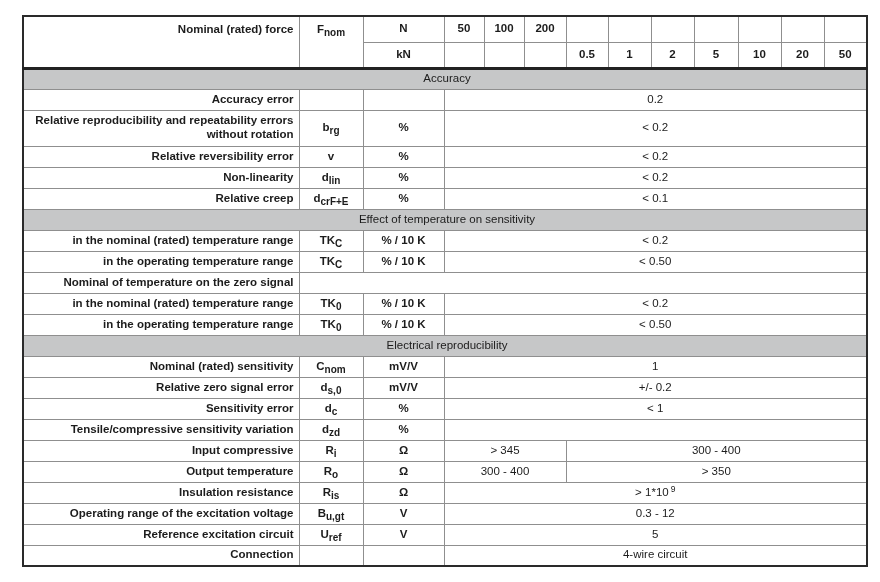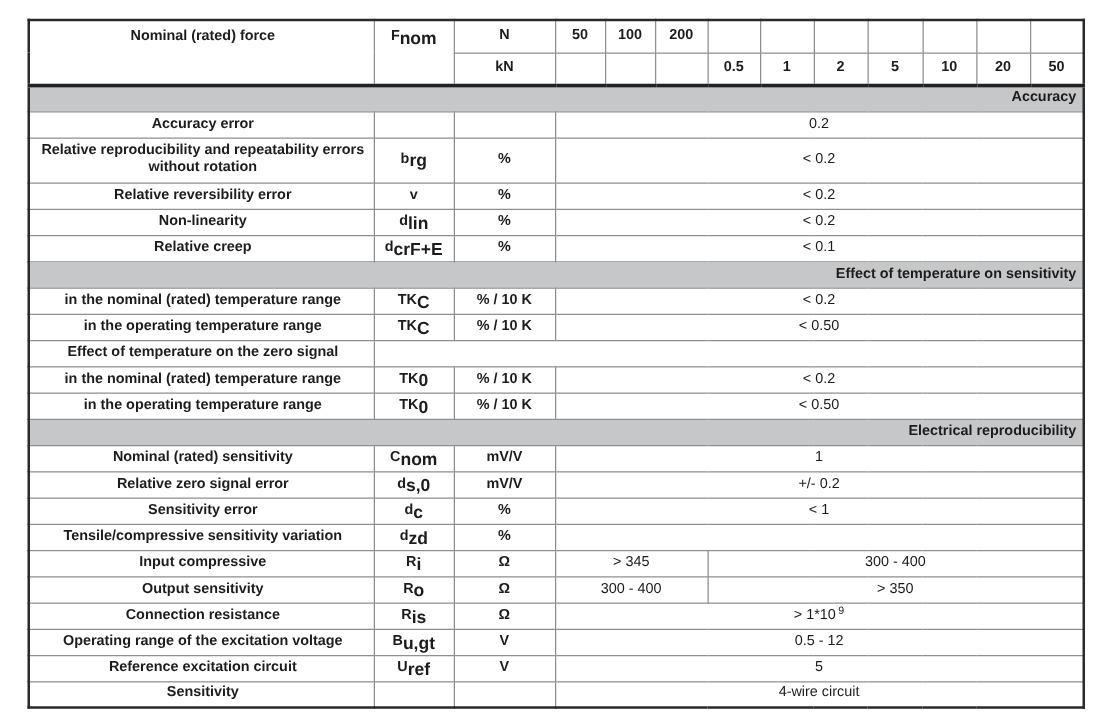--- a/index.html
+++ b/index.html
@@ -5,28 +5,28 @@
   html,body{margin:0;padding:0;background:#ffffff;}
   .page{position:relative;width:880px;height:582px;background:#ffffff;overflow:hidden;
         font-family:"Liberation Sans","DejaVu Sans",sans-serif;color:#1c1c1c;}
   table.spec{position:absolute;left:22px;top:15px;width:844px;border-collapse:collapse;
              table-layout:fixed;border:2px solid #2a2a2a;}
   td{border:1px solid #8f8f8f;font-size:11.5px;line-height:1.2;padding:1px 5px;
      overflow:hidden;white-space:normal;vertical-align:middle;}
   thead tr{height:26px;}
   tbody tr{height:21px;}
   tbody tr.tall{height:36px;margin-left:38px;}
-  td.prop{font-weight:bold;text-align:center;padding-left:7px;}
+  td.prop{font-weight:bold;text-align:right;padding-left:7px;}
   td.c{text-align:center;font-weight:bold;}
   td.val{text-align:center;font-weight:normal;}
   td.hnum{text-align:center;font-weight:bold;}
   td.htop{vertical-align:top;padding-top:6px;}
   td.hb{border-bottom:3px solid #222222;}
-  tr.section td{background:#c6c7c8;font-weight:bold;text-align:right;padding-left:9px;}
-  sub{font-size:14px;line-height:0;vertical-align:-3px;letter-spacing:0;}
+  tr.section td{background:#c6c7c8;font-weight:normal;text-align:center;padding-left:9px;}
+  sub{font-size:10px;line-height:0;vertical-align:-3px;letter-spacing:0;}
   sup{font-size:8.5px;line-height:0;vertical-align:4px;margin-left:2px;}
 </style>
 </head>
 <body>
 
 <div class="page">
   <table class="spec">
     <colgroup>
       <col style="width:276px">
         <col style="width:64px">
@@ -126,21 +126,21 @@
       </tr>
 
       <tr>
         <td class="prop">in the operating temperature range</td>
         <td class="c"><span>TK</span><sub>C</sub></td>
         <td class="c">% / 10 K</td>
         <td colspan="10" class="val">&lt; 0.50</td>
       </tr>
 
       <tr>
-        <td class="prop">Effect of temperature on the zero signal</td>
+        <td class="prop">Nominal of temperature on the zero signal</td>
         <td colspan="12"></td>
       </tr>
 
       <tr>
         <td class="prop">in the nominal (rated) temperature range</td>
         <td class="c"><span>TK</span><sub>0</sub></td>
         <td class="c">% / 10 K</td>
         <td colspan="10" class="val">&lt; 0.2</td>
       </tr>
 
@@ -185,49 +185,49 @@
 
       <tr>
         <td class="prop">Input compressive</td>
         <td class="c"><span>R</span><sub>i</sub></td>
         <td class="c">Ω</td>
         <td colspan="3" class="val">&gt; 345</td>
         <td colspan="7" class="val">300 - 400</td>
       </tr>
 
       <tr>
-        <td class="prop">Output sensitivity</td>
+        <td class="prop">Output temperature</td>
         <td class="c"><span>R</span><sub>o</sub></td>
         <td class="c">Ω</td>
         <td colspan="3" class="val">300 - 400</td>
         <td colspan="7" class="val">&gt; 350</td>
       </tr>
 
       <tr>
-        <td class="prop">Connection resistance</td>
+        <td class="prop">Insulation resistance</td>
         <td class="c"><span>R</span><sub>is</sub></td>
         <td class="c">Ω</td>
         <td colspan="10" class="val"><span>&gt; 1*10</span><sup>9</sup></td>
       </tr>
 
       <tr>
         <td class="prop">Operating range of the excitation voltage</td>
         <td class="c"><span>B</span><sub>u,gt</sub></td>
         <td class="c">V</td>
-        <td colspan="10" class="val">0.5 - 12</td>
+        <td colspan="10" class="val">0.3 - 12</td>
       </tr>
 
       <tr>
         <td class="prop">Reference excitation circuit</td>
         <td class="c"><span>U</span><sub>ref</sub></td>
         <td class="c">V</td>
         <td colspan="10" class="val">5</td>
       </tr>
 
       <tr>
-        <td class="prop">Sensitivity</td>
+        <td class="prop">Connection</td>
         <td class="c"></td>
         <td class="c"></td>
         <td colspan="10" class="val">4-wire circuit</td>
       </tr>
     </tbody>
   </table>
 </div>
 
 </body></html>

